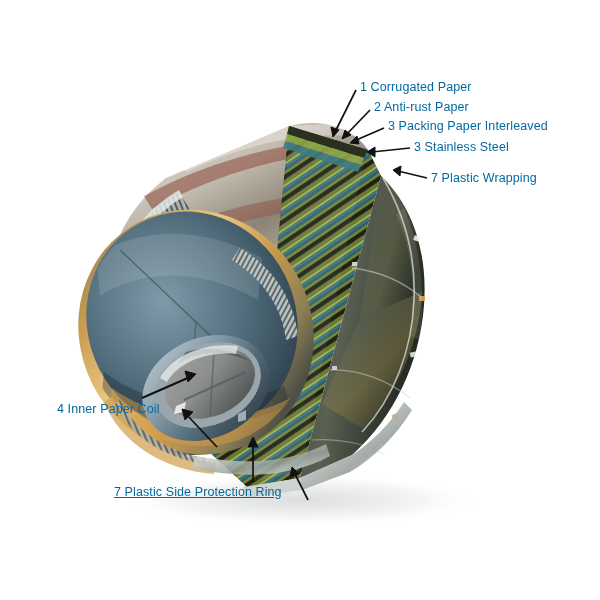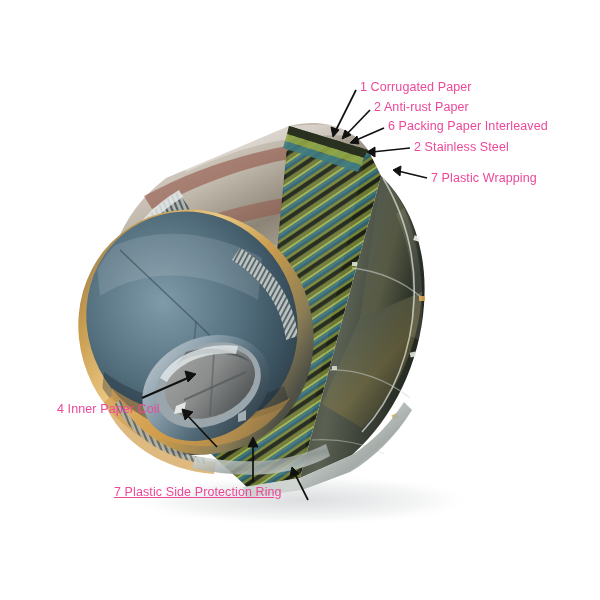--- a/index.html
+++ b/index.html
@@ -14,21 +14,21 @@
   
   #art{position:absolute;inset:0;}
   #art svg{display:block;width:600px;height:600px;}
 
   
   .callout{
     position:absolute;
     white-space:nowrap;
     font-size:12.5px;
     line-height:1.1;
-    color:#ec4899;
+    color:#0369a1;
     letter-spacing:0.1px;
     font-weight:400;
   }
   .cl1{left:360px;top:81px;}
   .cl2{left:374px;top:101px;}
   .cl3{left:388px;top:120px;}
   .cl4{left:414px;top:141px;}
   .cl5{left:431px;top:172px;}
   .cl6{left:309px;top:507px;}
   .cl7{left:114px;top:486px;text-decoration:underline;}
@@ -335,19 +335,19 @@
         <g>
           <line x1="142" y1="398" x2="190" y2="377" stroke-width="2.1"></line>
           <polygon points="196,374 185,371 188,382"></polygon>
         </g>
       </g>
     </svg>
   </div>
 
   <div class="callout cl1">1 Corrugated Paper</div>
   <div class="callout cl2">2 Anti-rust Paper</div>
-  <div class="callout cl3">6 Packing Paper Interleaved</div>
-  <div class="callout cl4">2 Stainless Steel</div>
+  <div class="callout cl3">3 Packing Paper Interleaved</div>
+  <div class="callout cl4">3 Stainless Steel</div>
   <div class="callout cl5">7 Plastic Wrapping</div>
   <div class="callout cl7">7 Plastic Side Protection Ring</div>
   <div class="callout cl9">4 Inner Paper Coil</div>
 
 </div>
 
 </body></html>

